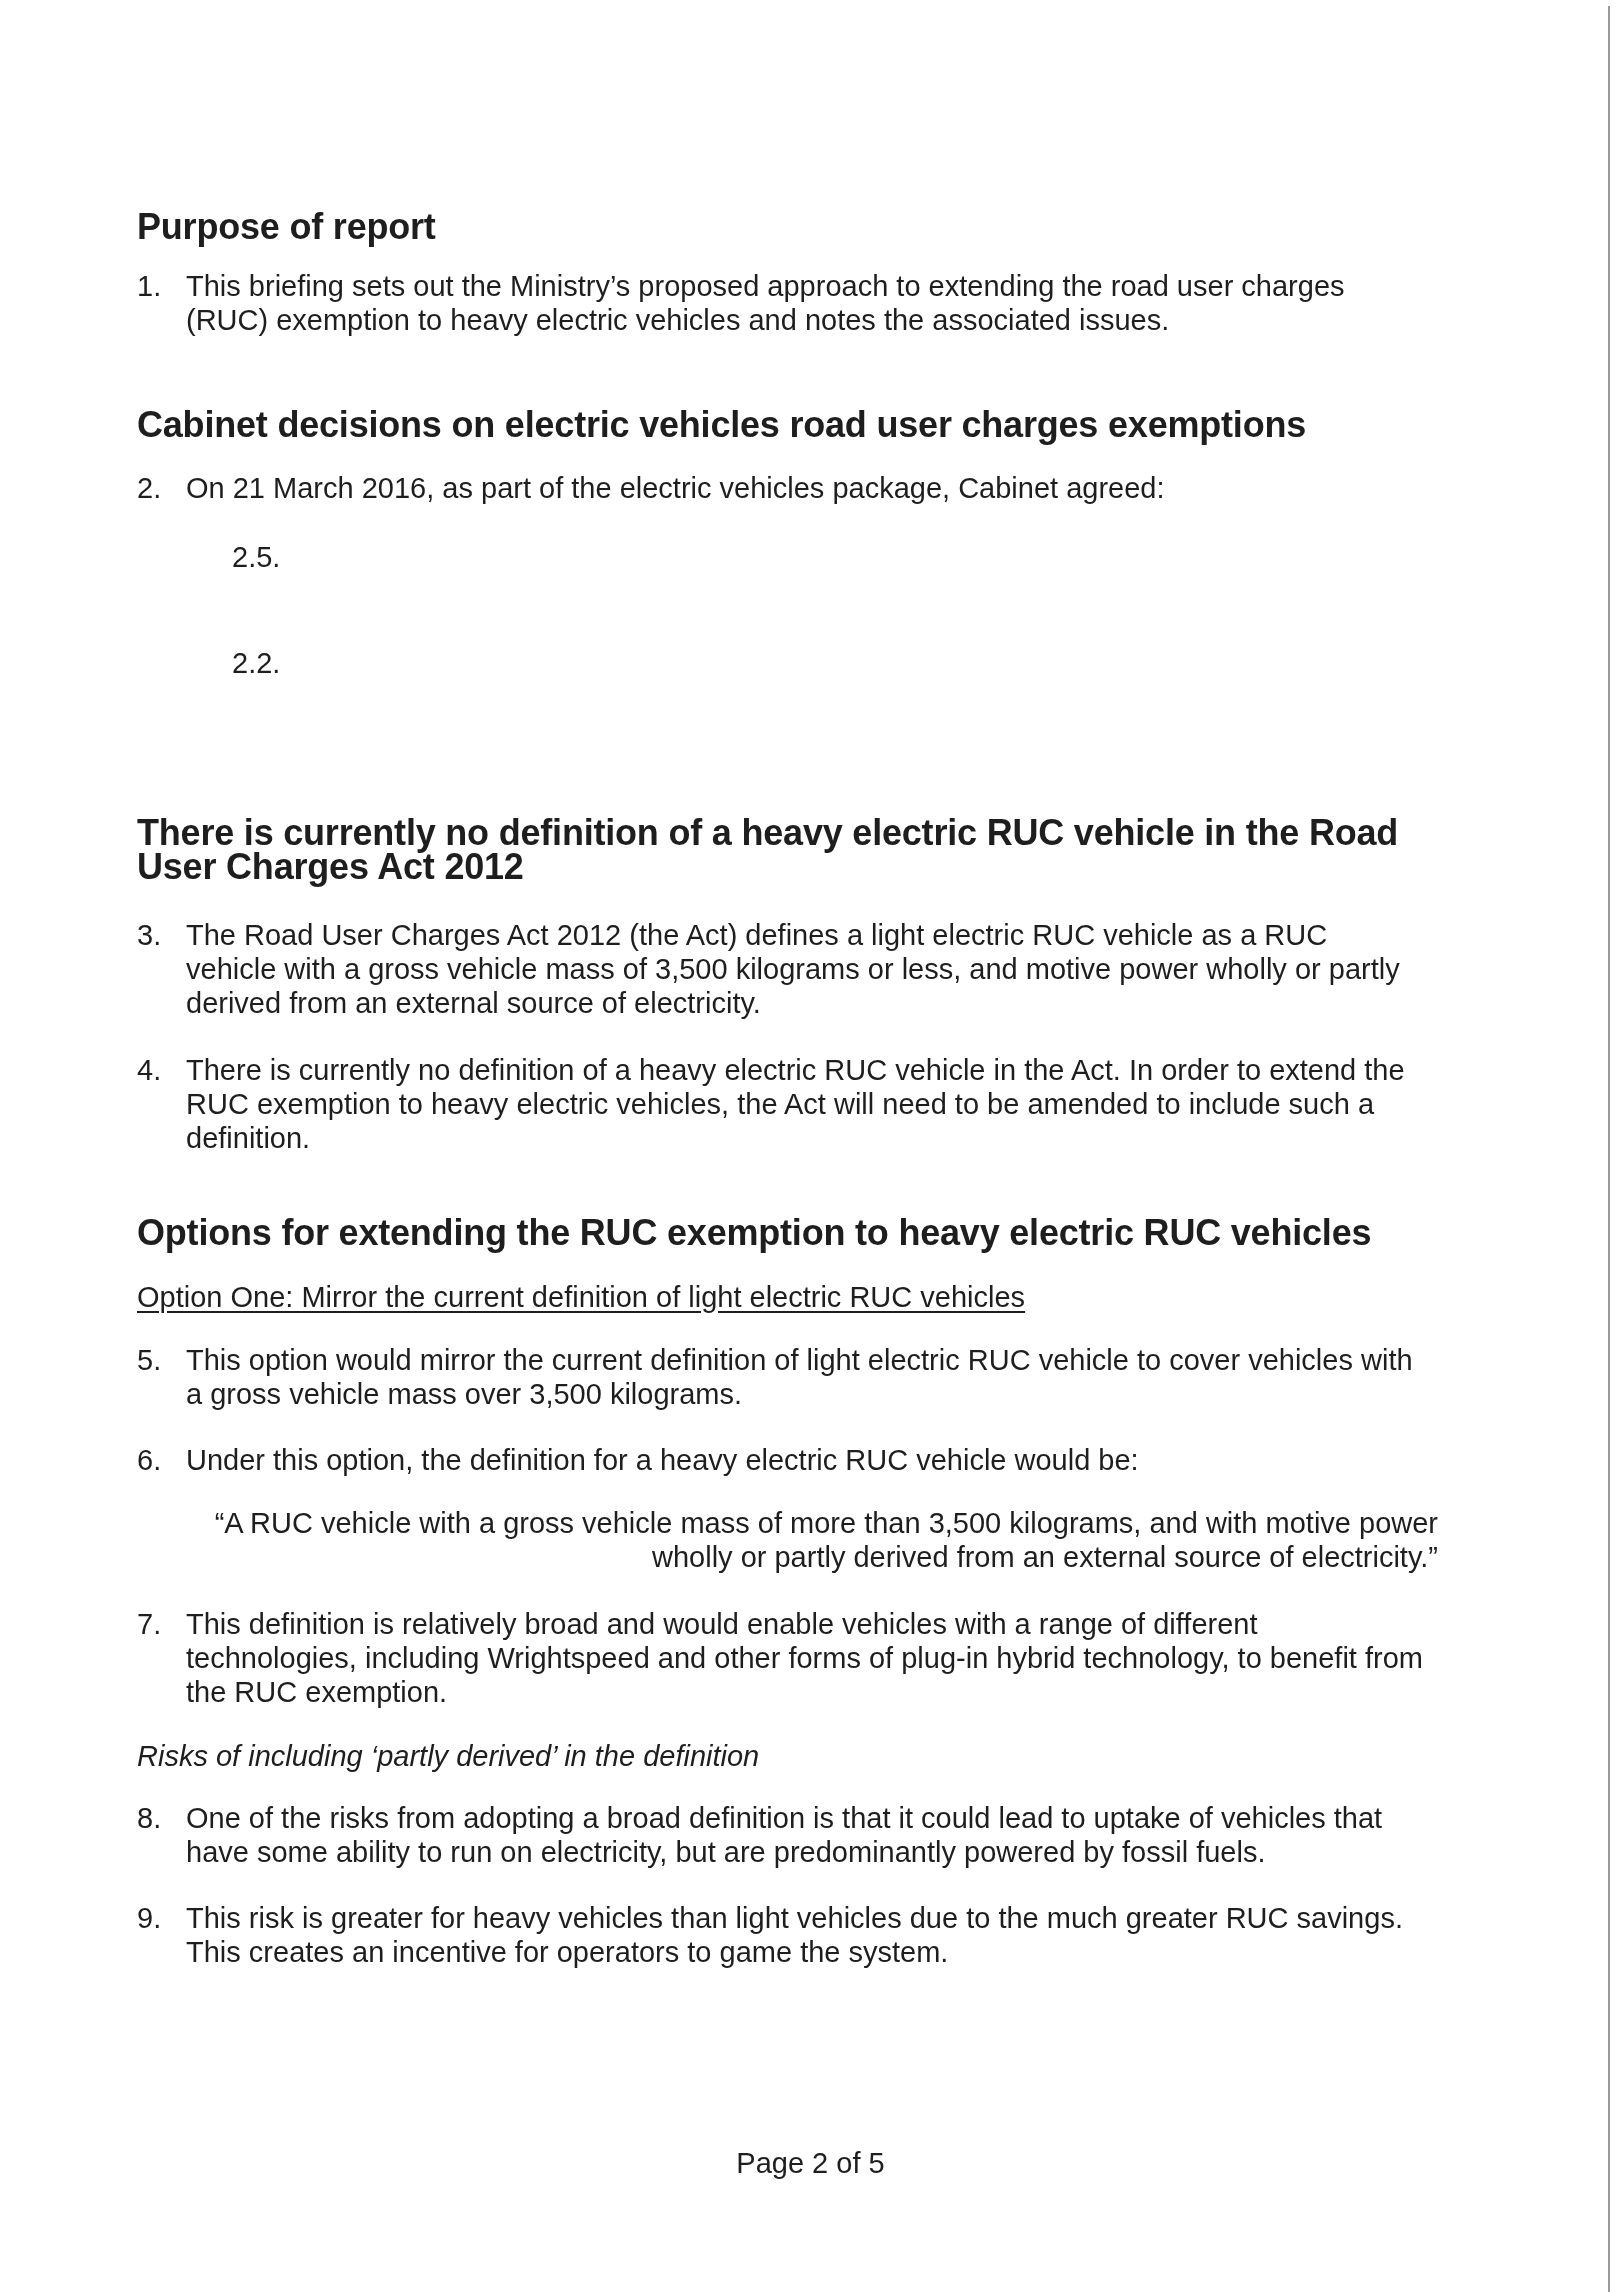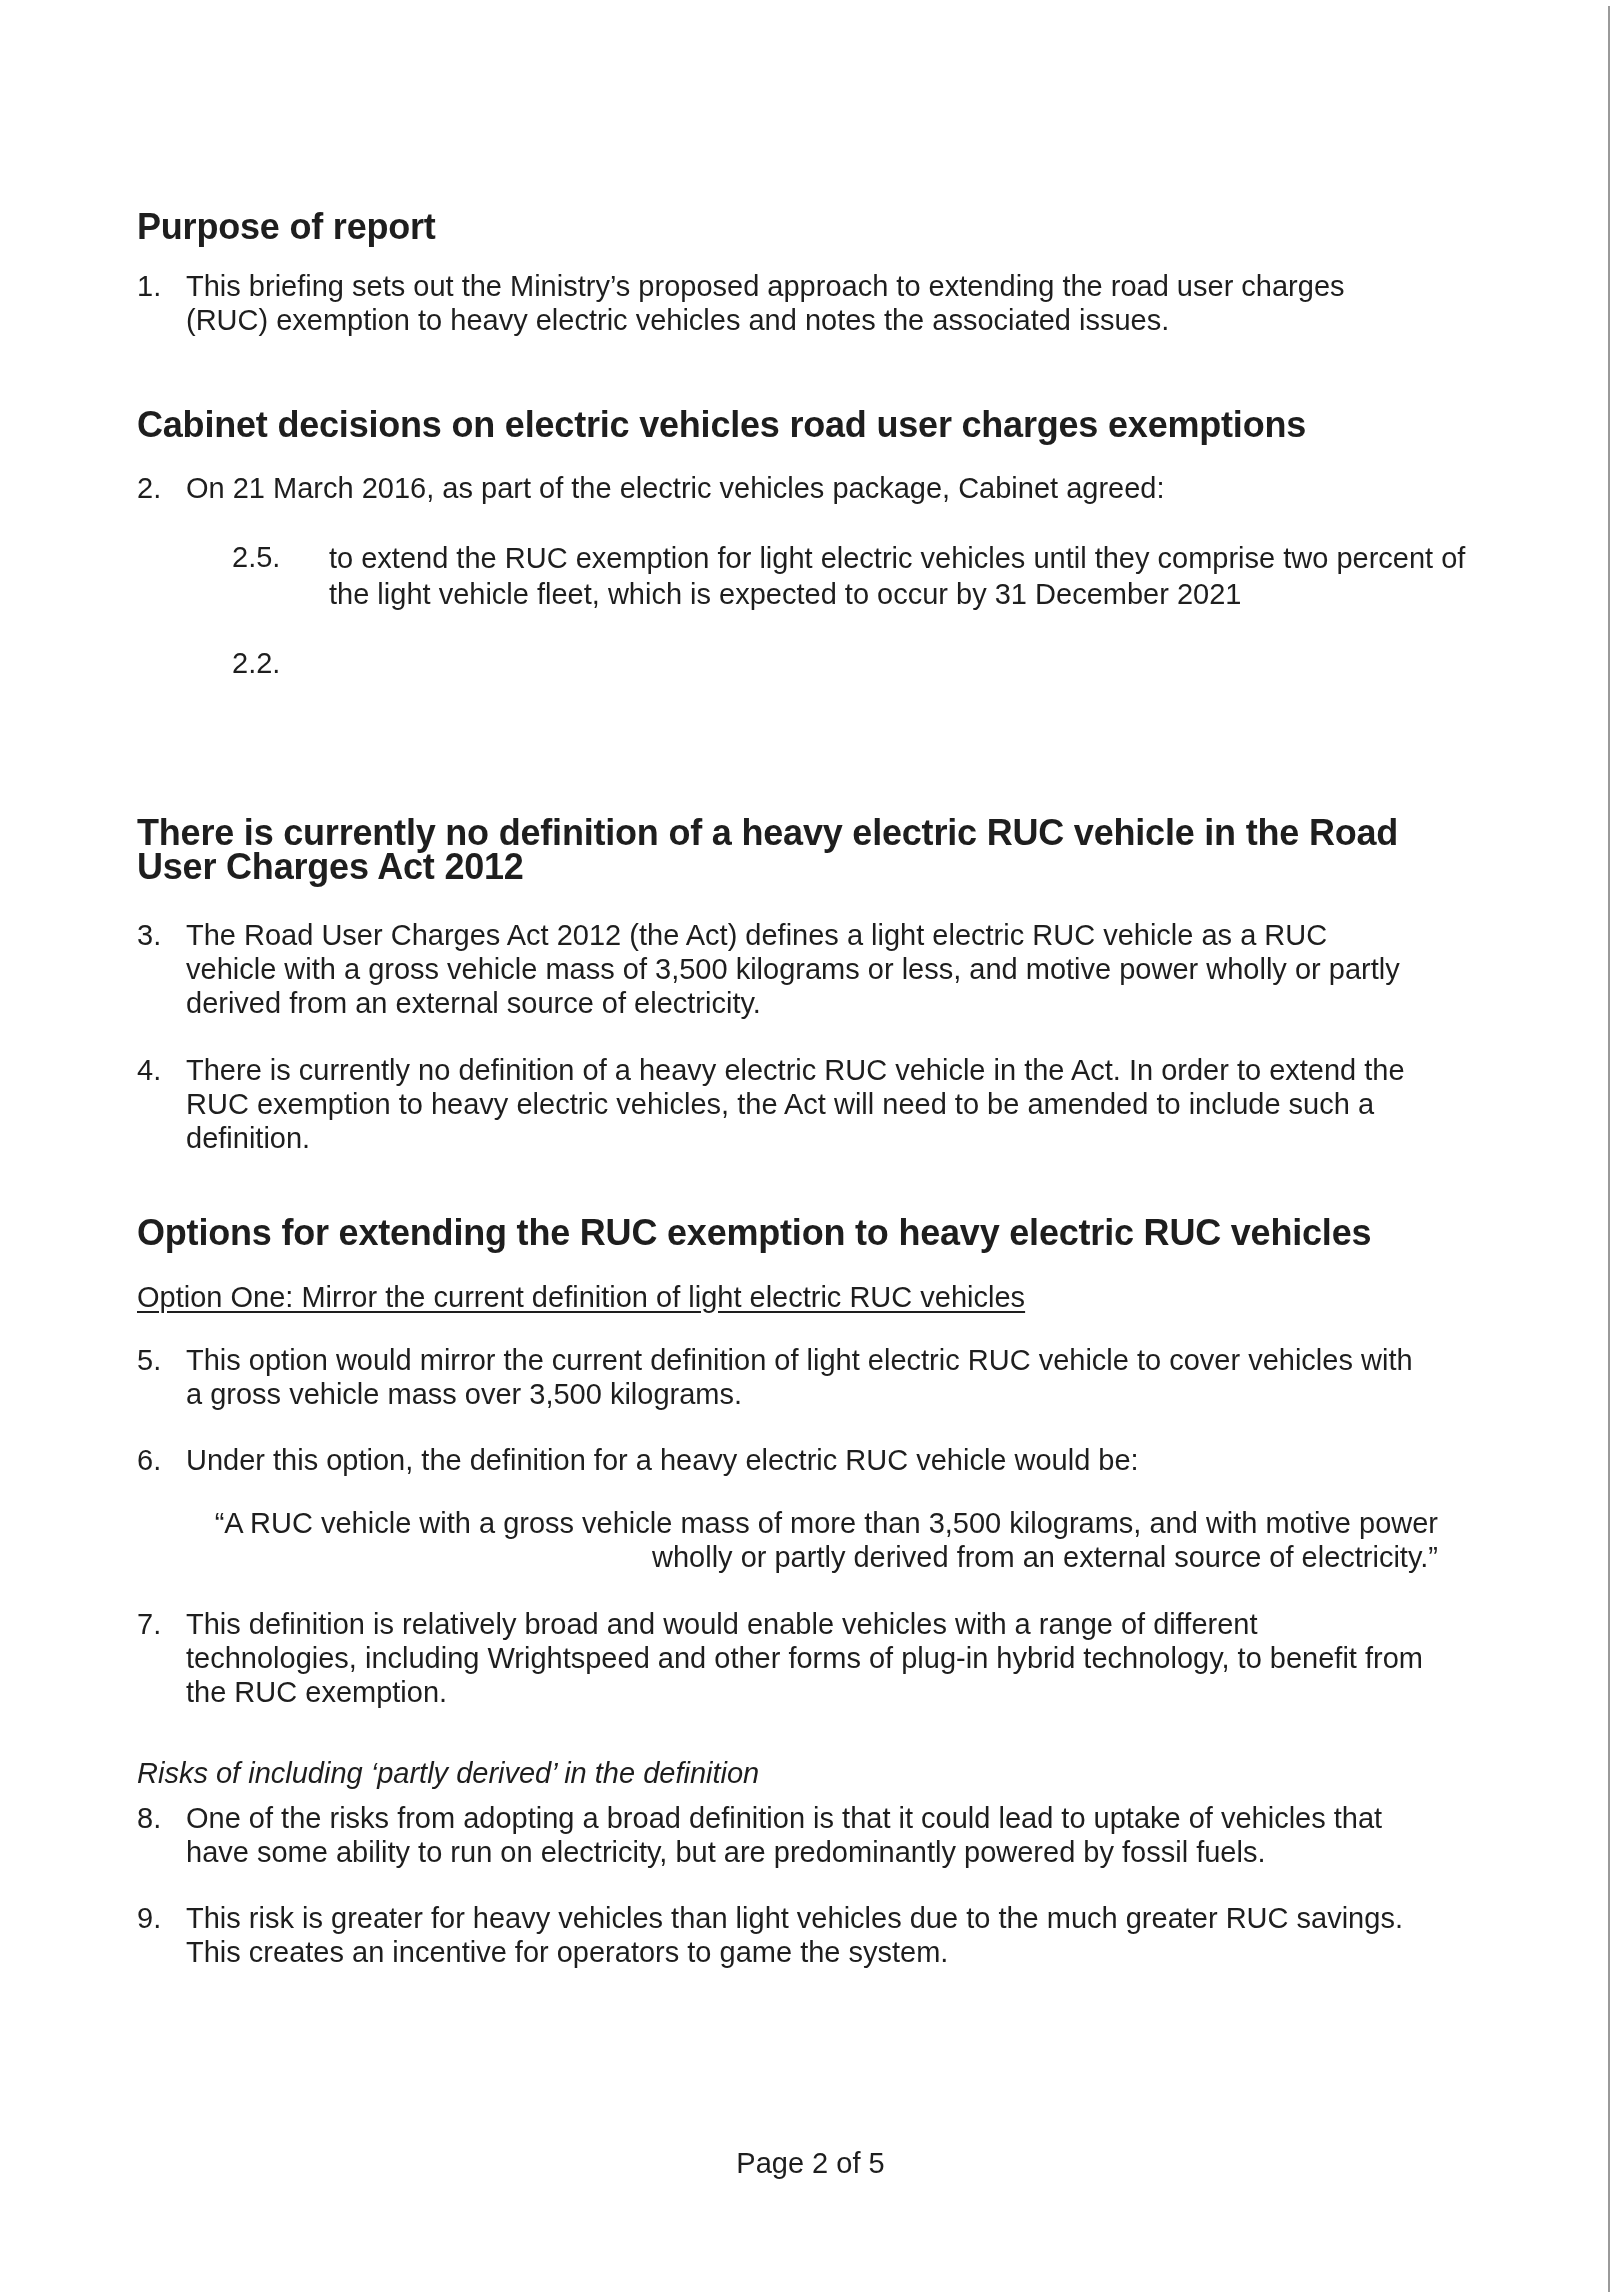--- a/index.html
+++ b/index.html
@@ -21,21 +21,21 @@
   h2.heading {
     margin: 0; font-size: 36px; font-weight: bold; line-height: 34px;
     letter-spacing: -0.2px;
   }
   .para { position: absolute; left: 0; width: 1333px; }
   .num { position: absolute; left: 0; top: 0; }
   .txt { margin-left: 49px; width: 1238px; }
   .sub .num { left: 95px; }
   .sub .txt { margin-left: 192px; width: 1141px; line-height: 36px; }
   .subhead-u { text-decoration: underline; text-underline-offset: 3.9px; }
-  .subhead-i { font-style: italic; margin-top: 17px; }
+  .subhead-i { font-style: italic; }
   .quote { margin-left: 63px; width: 1238px; text-align: right; }
   .footer {
     position: absolute; left: 0; width: 1621px; top: 2147px;
     text-align: center; font-size: 29px;
   }
 </style>
 </head>
 <body>
 
 <div class="edge-line"></div>
@@ -48,21 +48,20 @@
     <div class="txt">This briefing sets out the Ministry’s proposed approach to extending the road user charges (RUC) exemption to heavy electric vehicles and notes the associated issues.</div>
   </div>
 
   <h2 class="heading abs" style="top:408px">Cabinet decisions on electric vehicles road user charges exemptions</h2>
   <div class="para" style="top:471px">
     <span class="num">2.</span>
     <div class="txt">On 21 March 2016, as part of the electric vehicles package, Cabinet agreed:</div>
   </div>
   <div class="para sub" style="top:540px">
     <span class="num">2.5.</span>
-    <div class="txt">to extend the RUC exemption for light electric vehicles until they comprise two percent of the light vehicle fleet, which is expected to occur by 31 December 2021</div>
   </div>
   <div class="para sub" style="top:646px">
     <span class="num">2.2.</span>
   </div>
 
   <h2 class="heading abs" style="top:816px; width:1333px">There is currently no definition of a heavy electric RUC vehicle in the Road User Charges Act 2012</h2>
   <div class="para" style="top:918px">
     <span class="num">3.</span>
     <div class="txt">The Road User Charges Act 2012 (the Act) defines a light electric RUC vehicle as a RUC vehicle with a gross vehicle mass of 3,500 kilograms or less, and motive power wholly or partly derived from an external source of electricity.</div>
   </div>

